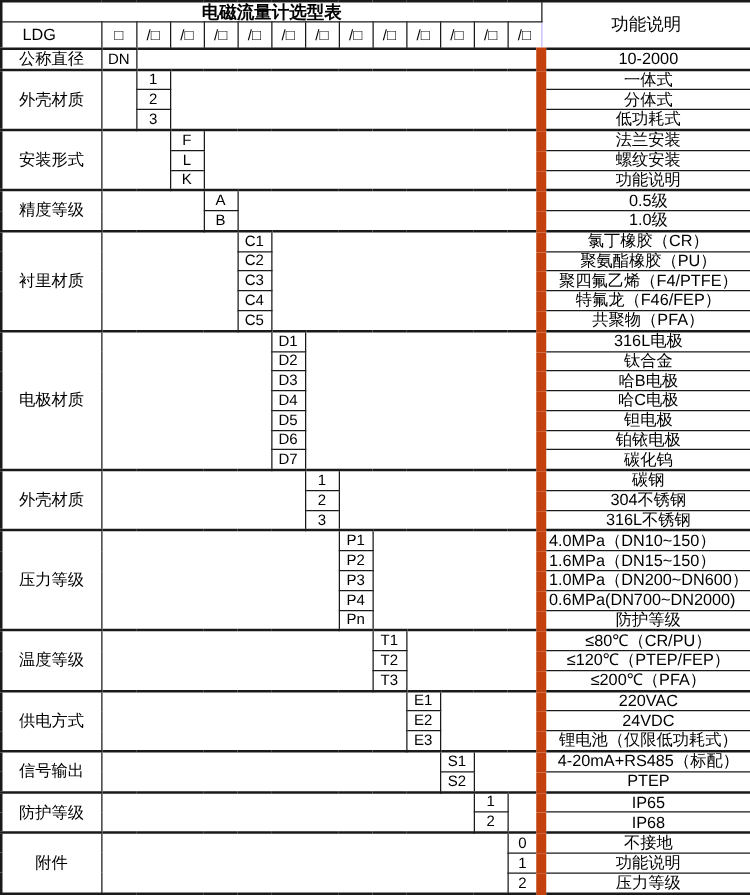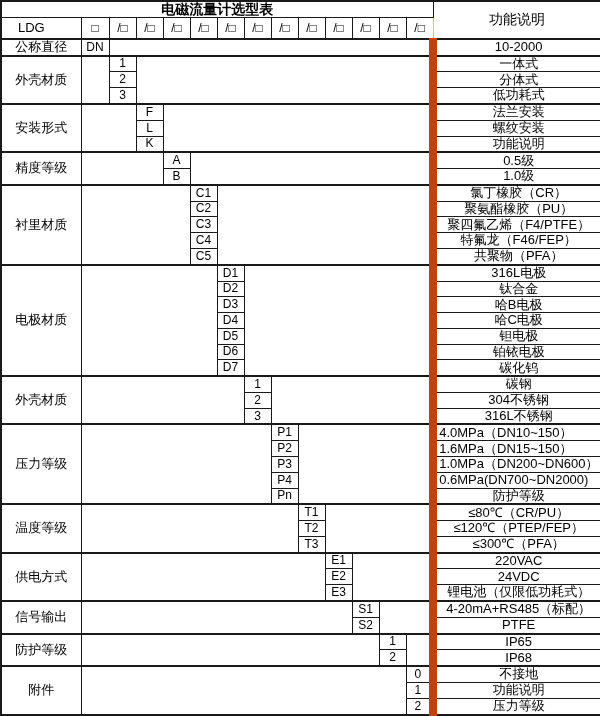--- a/index.html
+++ b/index.html
@@ -225,21 +225,21 @@
     <td class="code">T1</td>
     <td class="sp" rowspan="3" colspan="4"></td>
     <td class="fn">≤80℃（CR/PU）</td>
   </tr>
   <tr>
     <td class="code">T2</td>
     <td class="fn">≤120℃（PTEP/FEP）</td>
   </tr>
   <tr>
     <td class="code">T3</td>
-    <td class="fn">≤300℃（PFA）</td>
+    <td class="fn">≤200℃（PFA）</td>
   </tr>
 
   <tr class="sec">
     <td class="lbl" rowspan="3">供电方式</td>
     <td class="sp" rowspan="3" colspan="9"></td>
     <td class="code">E1</td>
     <td class="sp" rowspan="3" colspan="3"></td>
     <td class="fn">220VAC</td>
   </tr>
   <tr>
@@ -253,21 +253,21 @@
 
   <tr class="sec">
     <td class="lbl" rowspan="2">信号输出</td>
     <td class="sp" rowspan="2" colspan="10"></td>
     <td class="code">S1</td>
     <td class="sp" rowspan="2" colspan="2"></td>
     <td class="fn">4-20mA+RS485（标配）</td>
   </tr>
   <tr>
     <td class="code">S2</td>
-    <td class="fn">PTFE</td>
+    <td class="fn">PTEP</td>
   </tr>
 
   <tr class="sec">
     <td class="lbl" rowspan="2">防护等级</td>
     <td class="sp" rowspan="2" colspan="11"></td>
     <td class="code">1</td>
     <td class="sp" rowspan="2"></td>
     <td class="fn">IP65</td>
   </tr>
   <tr>

